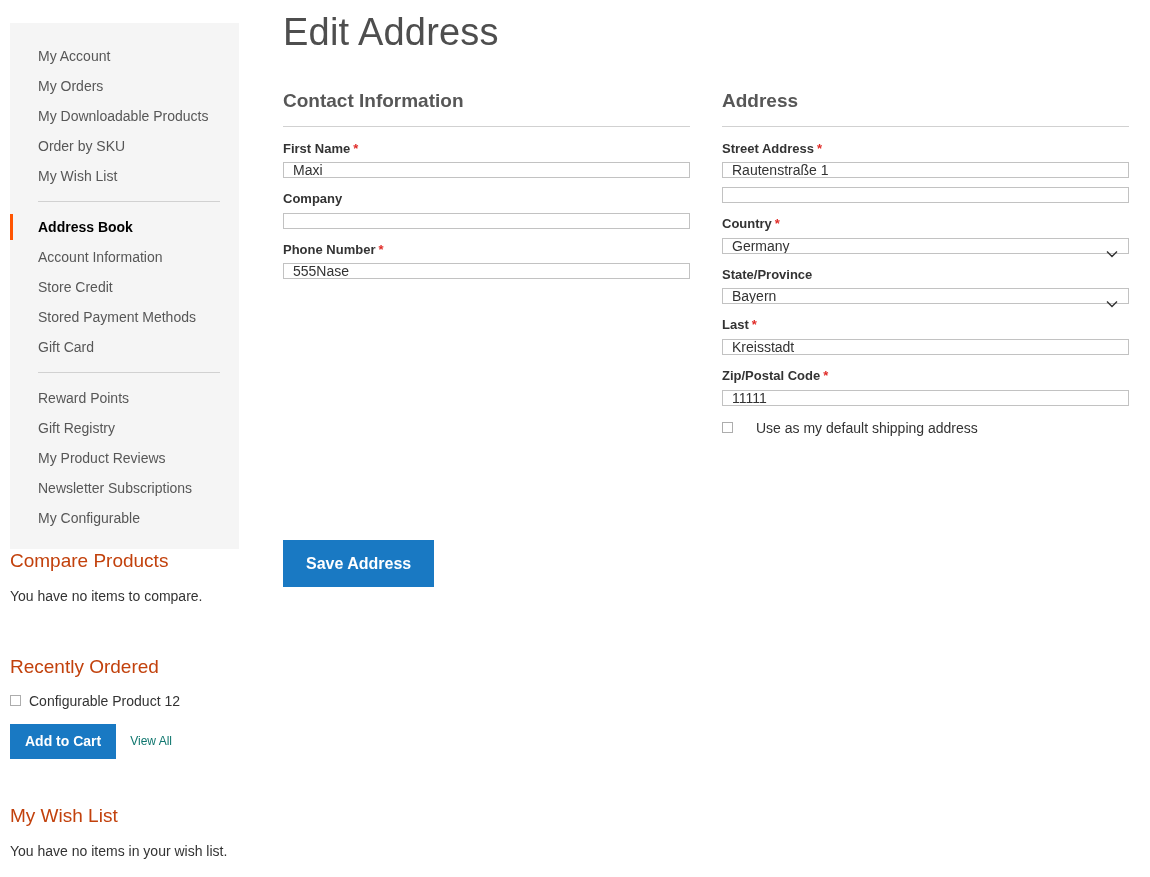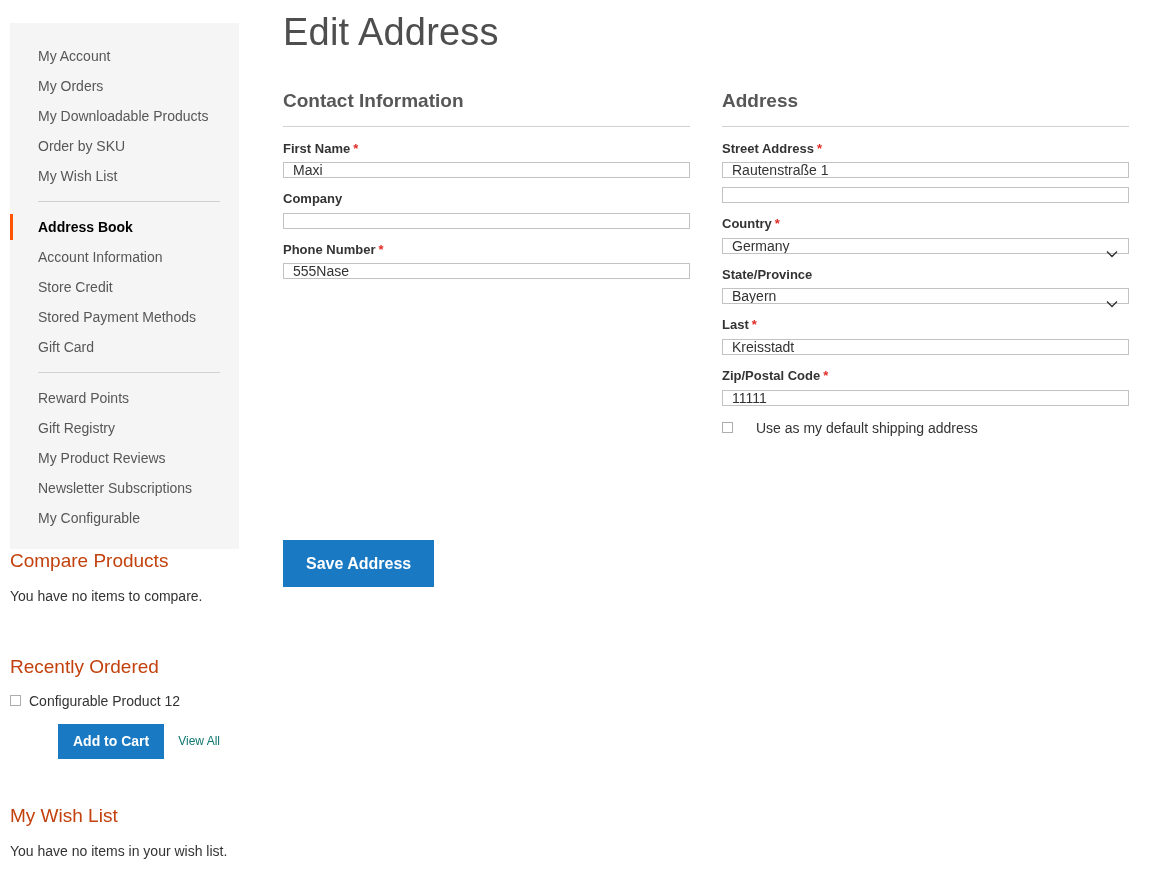--- a/index.html
+++ b/index.html
@@ -97,21 +97,20 @@
     cursor: pointer;
   }
   .recent-label {
     font-size: 14px;
     color: #333333;
   }
   .actions-row {
     display: flex;
     align-items: center;
     gap: 14px;
-    margin-left: 48px;
   }
   .btn-primary {
     background: #1979c3;
     color: #ffffff;
     border: 1px solid #1979c3;
     font-family: "Liberation Sans", sans-serif;
     font-size: 14px;
     font-weight: bold;
     padding: 8px 14px;
     line-height: 1.2;

